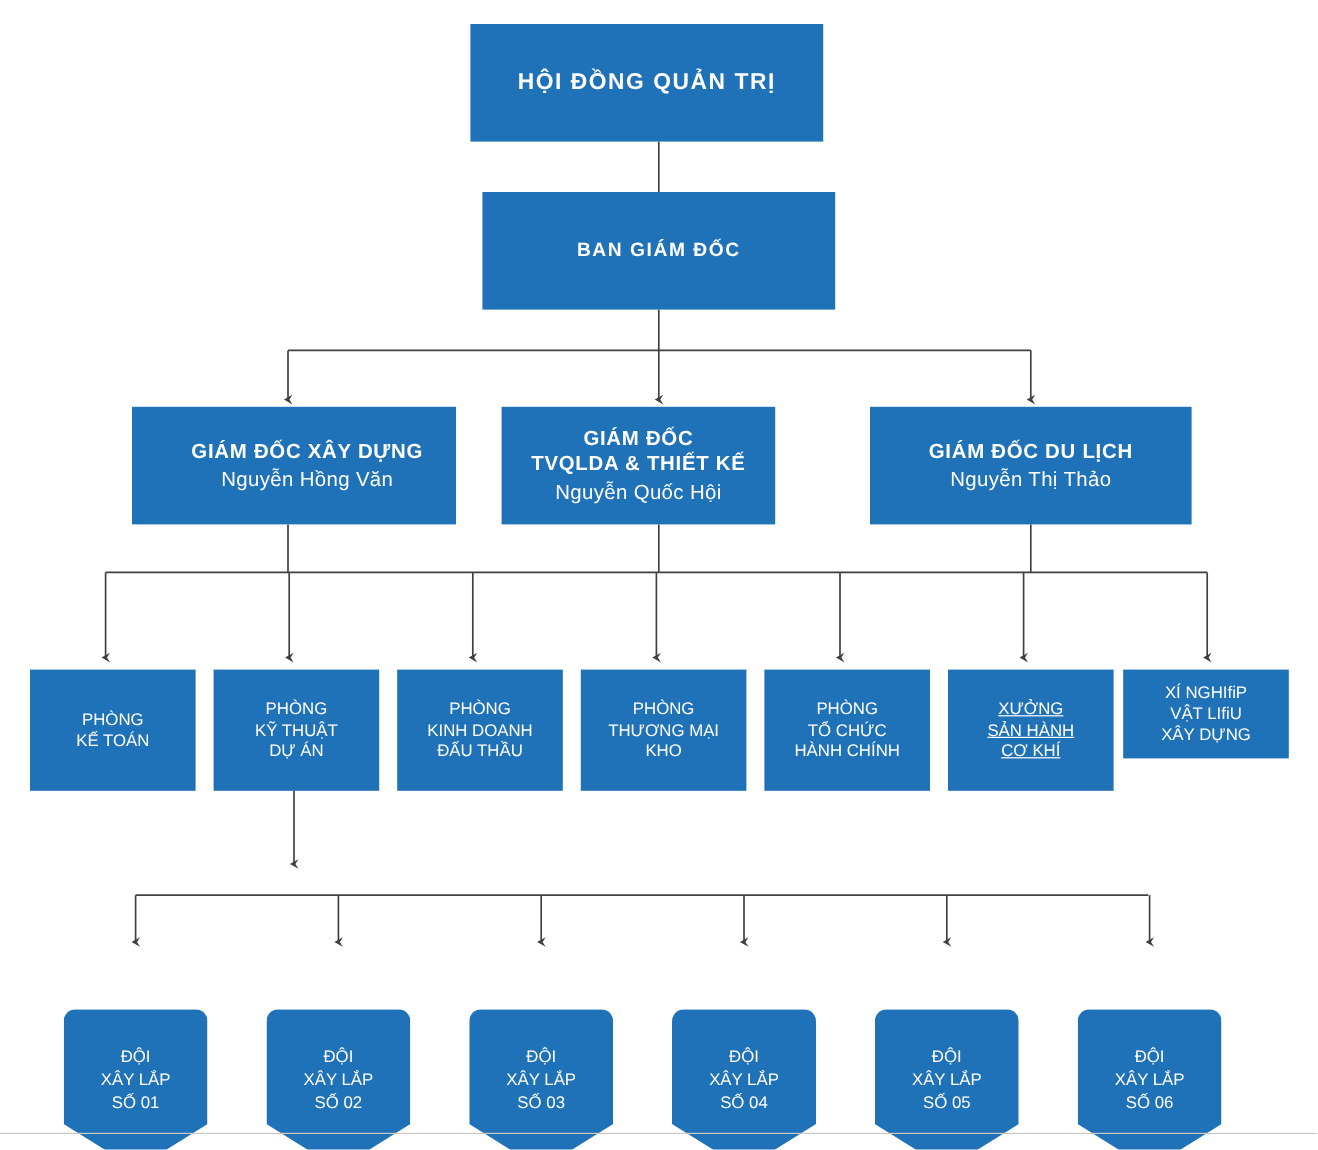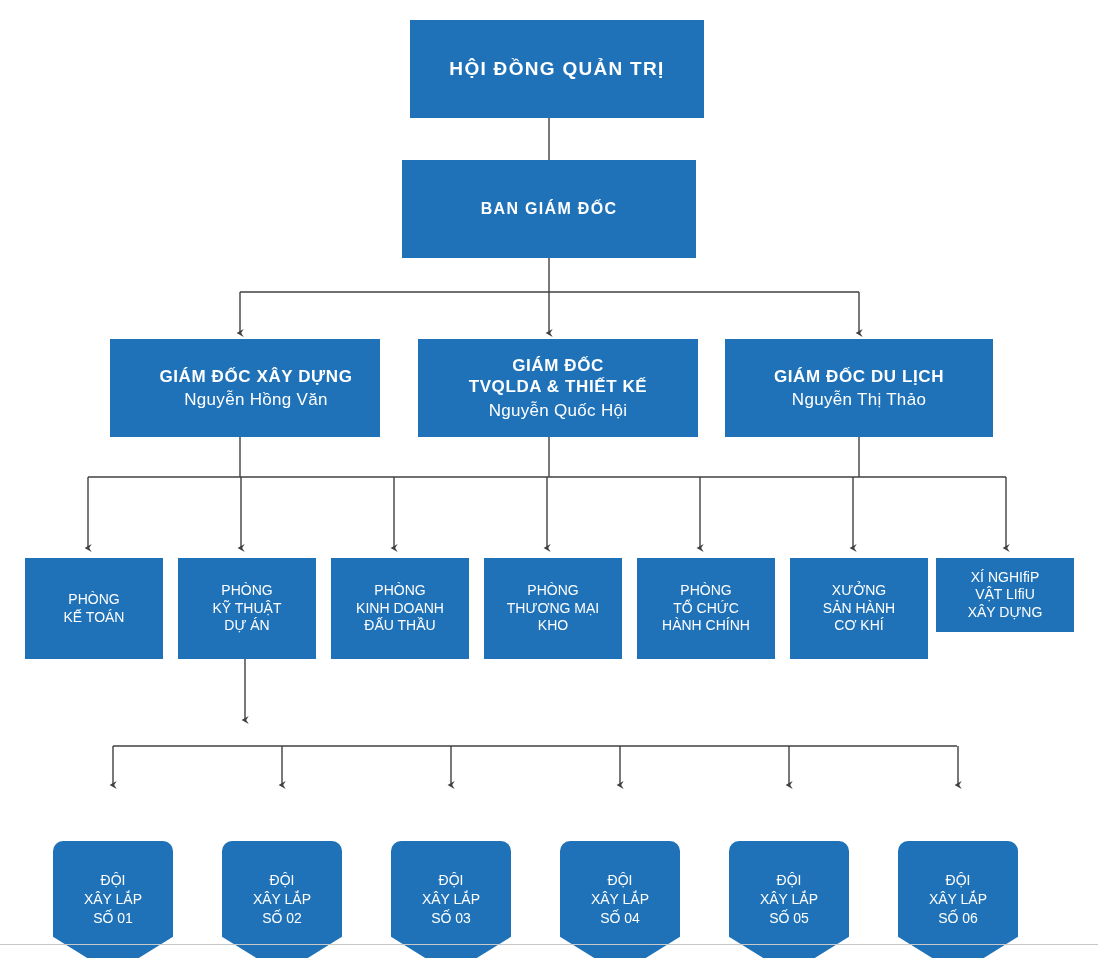--- a/index.html
+++ b/index.html
@@ -124,34 +124,34 @@
     <path d="M245,659 L245,720" stroke="#404040" stroke-width="1.4" fill="none" marker-end="url(#arrow)"></path>
     <path d="M113,746 L957,746" stroke="#404040" stroke-width="1.4" fill="none"></path>
     <path d="M113,746 L113,785" stroke="#404040" stroke-width="1.4" fill="none" marker-end="url(#arrow)"></path>
     <path d="M282,746 L282,785" stroke="#404040" stroke-width="1.4" fill="none" marker-end="url(#arrow)"></path>
     <path d="M451,746 L451,785" stroke="#404040" stroke-width="1.4" fill="none" marker-end="url(#arrow)"></path>
     <path d="M620,746 L620,785" stroke="#404040" stroke-width="1.4" fill="none" marker-end="url(#arrow)"></path>
     <path d="M789,746 L789,785" stroke="#404040" stroke-width="1.4" fill="none" marker-end="url(#arrow)"></path>
     <path d="M958,746 L958,785" stroke="#404040" stroke-width="1.4" fill="none" marker-end="url(#arrow)"></path>
   </svg>
 
-  <div class="node lvl1" style="left:410px; top:20px; width:294px; height:98px;">
+  <div class="node lvl1" style="left:392px; top:20px; width:294px; height:98px;">
     <span class="title">HỘI ĐỒNG QUẢN TRỊ</span>
   </div>
 
   <div class="node lvl2" style="left:402px; top:160px; width:294px; height:98px;">
     <span class="title">BAN GIÁM ĐỐC</span>
   </div>
 
   <div class="node lvl3" style="left:110px; top:339px; width:270px; height:98px;padding-left:22px;">
     <span class="title">GIÁM ĐỐC XÂY DỰNG</span>
     <span class="person">Nguyễn Hồng Văn</span>
   </div>
 
-  <div class="node lvl3" style="left:418px; top:339px; width:280px; height:98px;">
+  <div class="node lvl3" style="left:418px; top:339px; width:228px; height:98px;">
     <span class="title">GIÁM ĐỐC</span>
     <span class="title">TVQLDA &amp; THIẾT KẾ</span>
     <span class="person">Nguyễn Quốc Hội</span>
   </div>
 
   <div class="node lvl3" style="left:725px; top:339px; width:268px; height:98px;">
     <span class="title">GIÁM ĐỐC DU LỊCH</span>
     <span class="person">Nguyễn Thị Thảo</span>
   </div>
 
@@ -177,21 +177,21 @@
     <span class="line">THƯƠNG MẠI</span>
     <span class="line">KHO</span>
   </div>
 
   <div class="node lvl4" style="left:637px; top:558px; width:138px; height:101px;">
     <span class="line">PHÒNG</span>
     <span class="line">TỔ CHỨC</span>
     <span class="line">HÀNH CHÍNH</span>
   </div>
 
-  <div class="node lvl4" style="left:790px; top:558px; width:138px; height:101px;">
+  <div class="node lvl4" style="left:790px; top:558px; width:138px; height:101px;text-decoration:underline;">
     <span class="line">XƯỞNG</span>
     <span class="line">SẢN HÀNH</span>
     <span class="line">CƠ KHÍ</span>
   </div>
 
   <div class="node lvl4" style="left:936px; top:558px; width:138px; height:74px;">
     <span class="line">XÍ NGHIfiP</span>
     <span class="line">VẬT LIfiU</span>
     <span class="line">XÂY DỰNG</span>
   </div>

